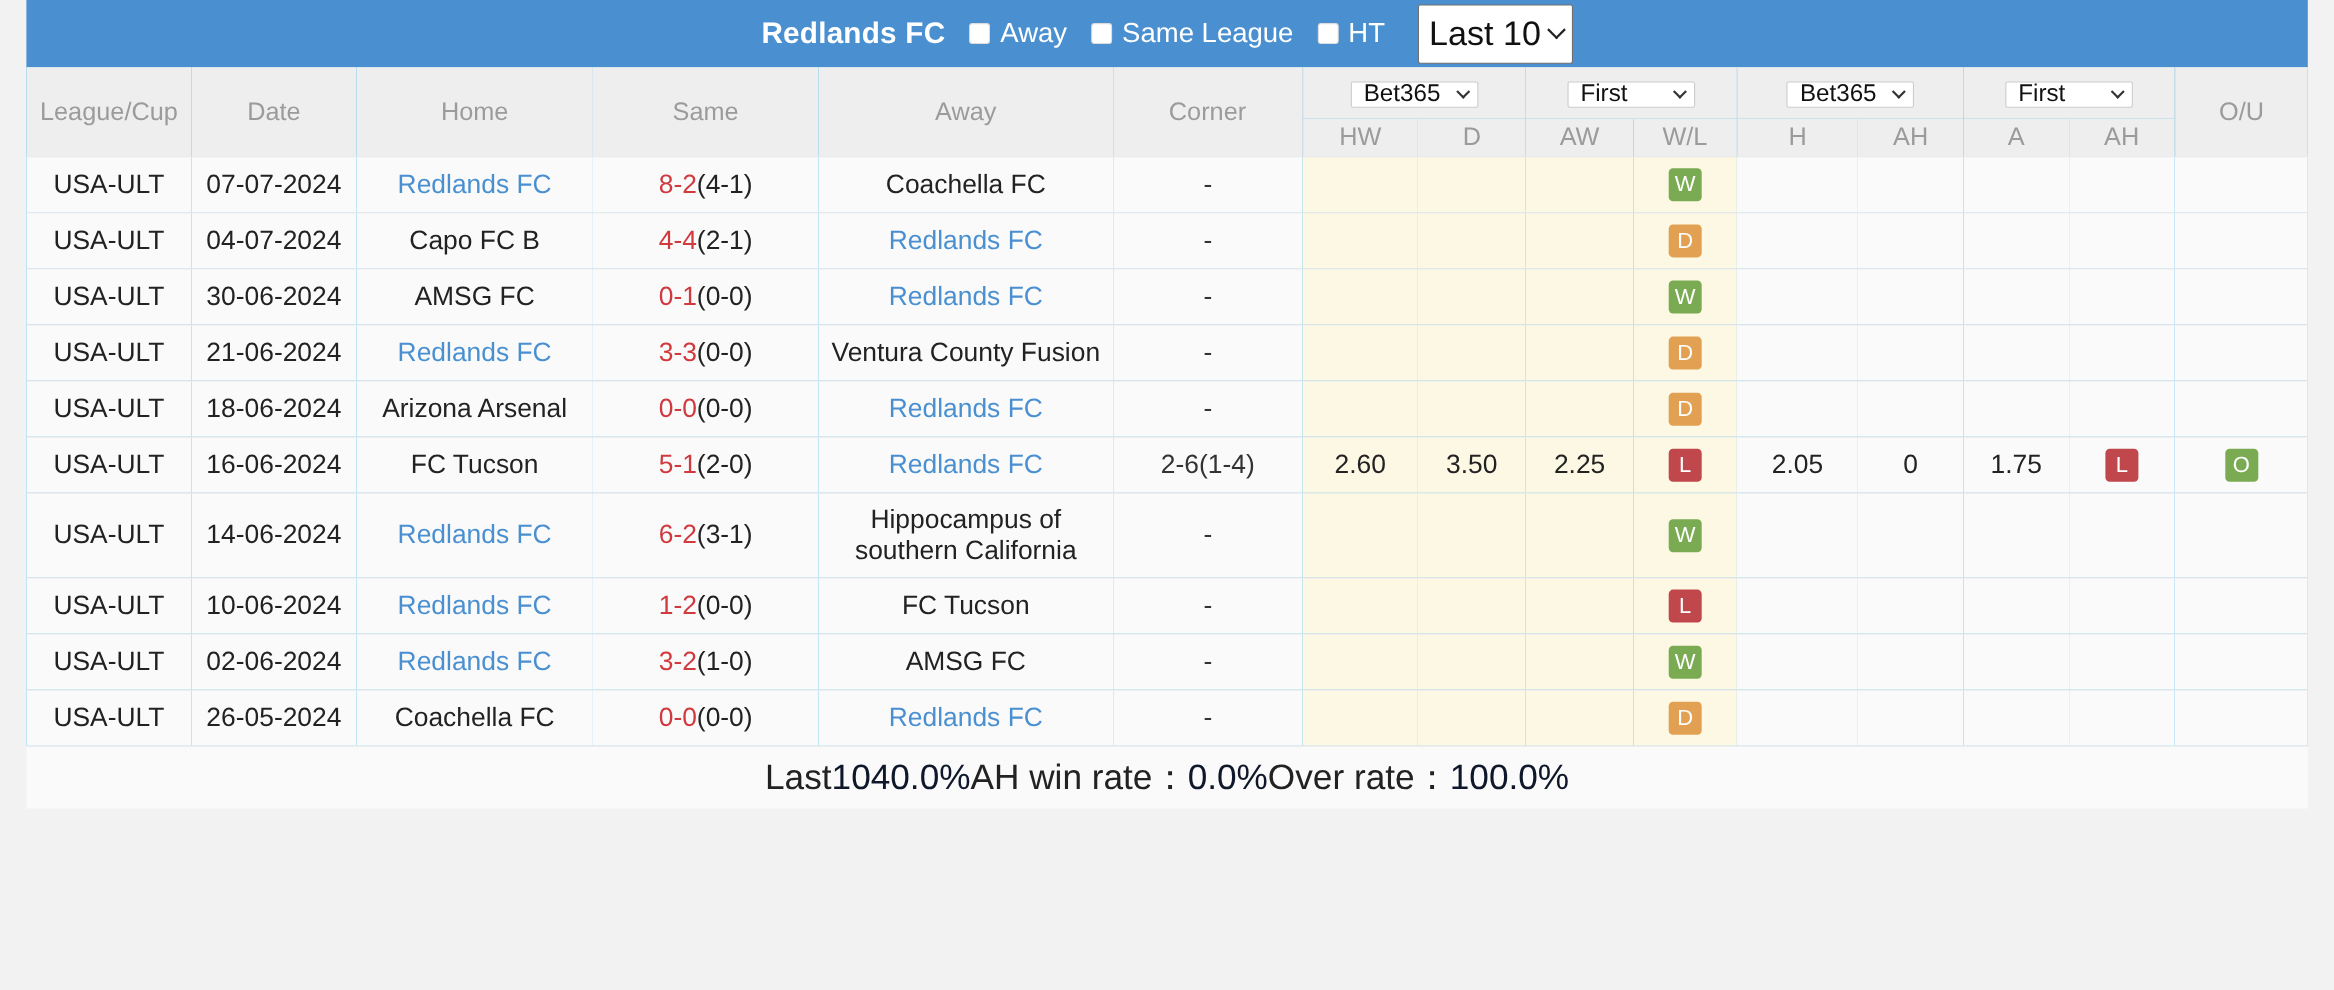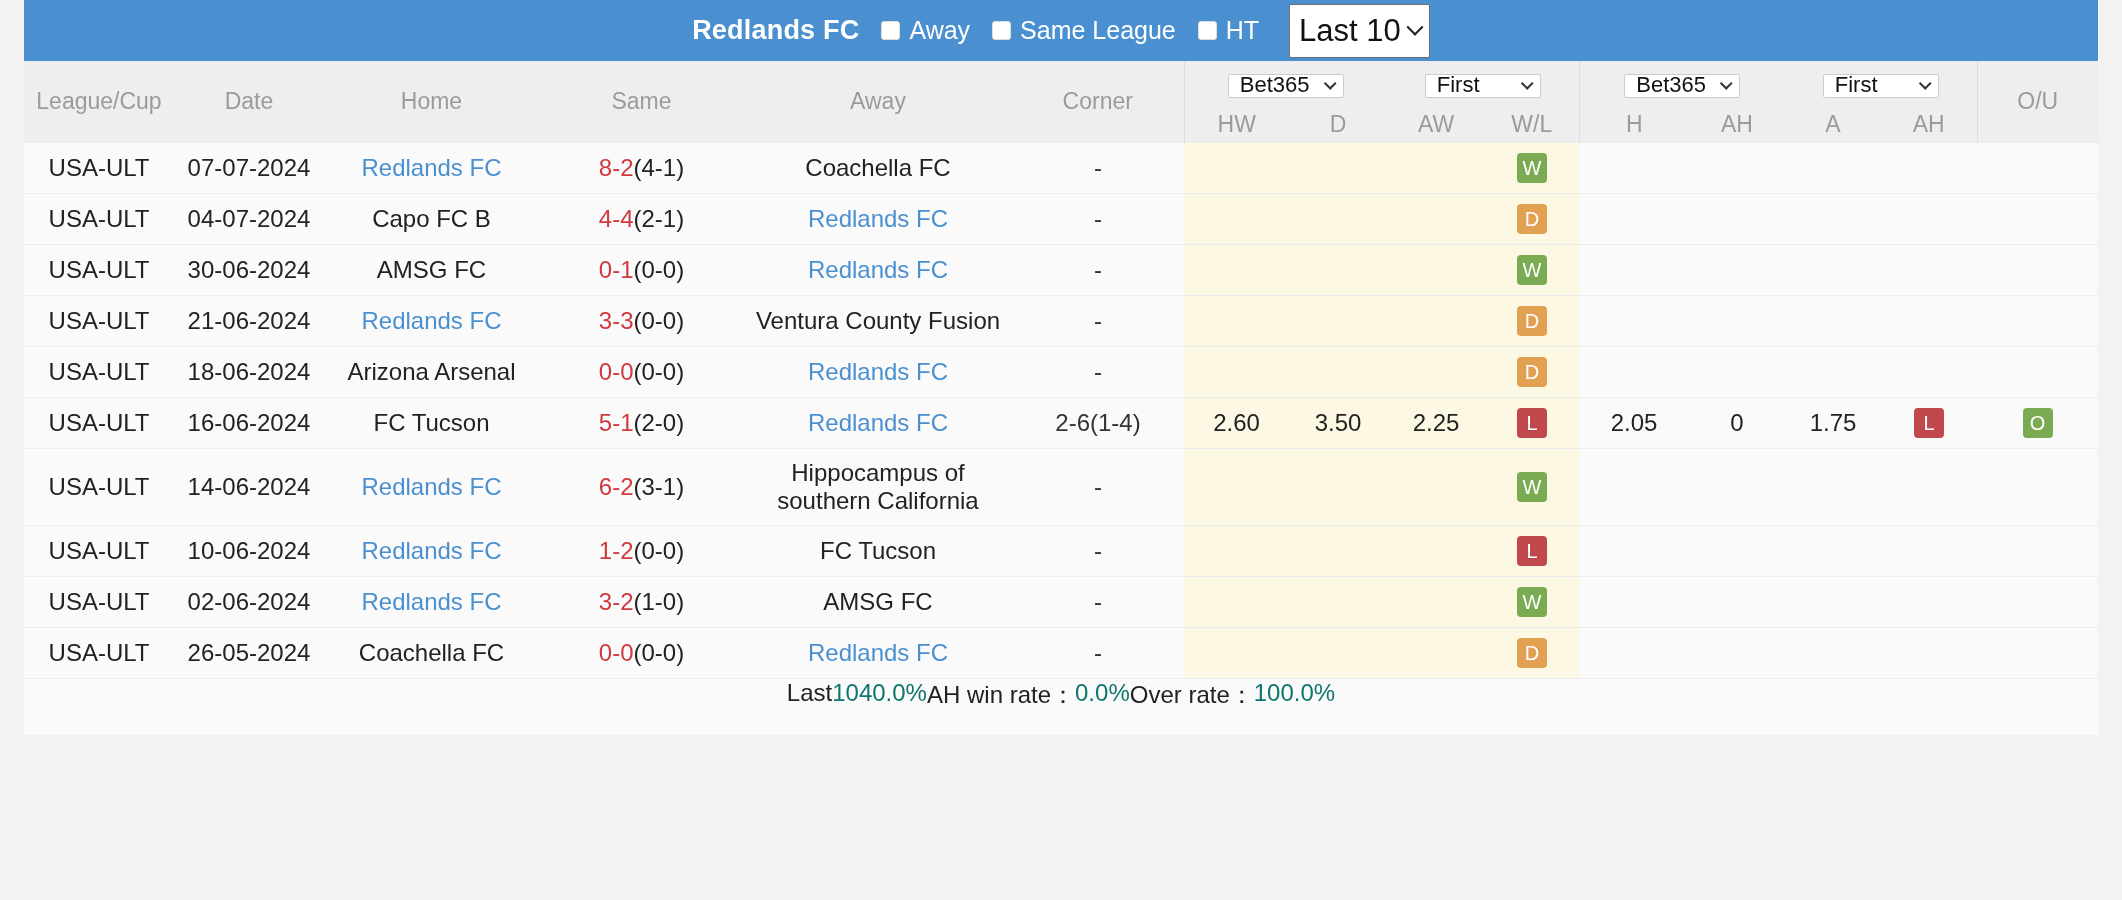--- a/index.html
+++ b/index.html
@@ -142,26 +142,27 @@
   .badge.d { background: #e2a152; }
   .badge.l { background: #c0474c; }
   .badge.o { background: #7aab52; }
 
   
   .footer {
     height: 57px;
     min-height: 57px;
     background: #fafafa;
     display: flex;
+    align-items: center;
     justify-content: center;
-    font-size: 24px;
+    font-size: 32px;
     color: #222222;
     border-top: 1px solid #ececec;
   }
-  .footer .red { color: #0f766e; }
+  .footer .red { color: #0f172a; }
   .nowrap { white-space: nowrap; }
 </style>
 </head>
 <body>
 
 <div id="app">
 
   <div class="titlebar">
     <div class="tb-inner">
       <span class="team-name">Redlands FC</span>

